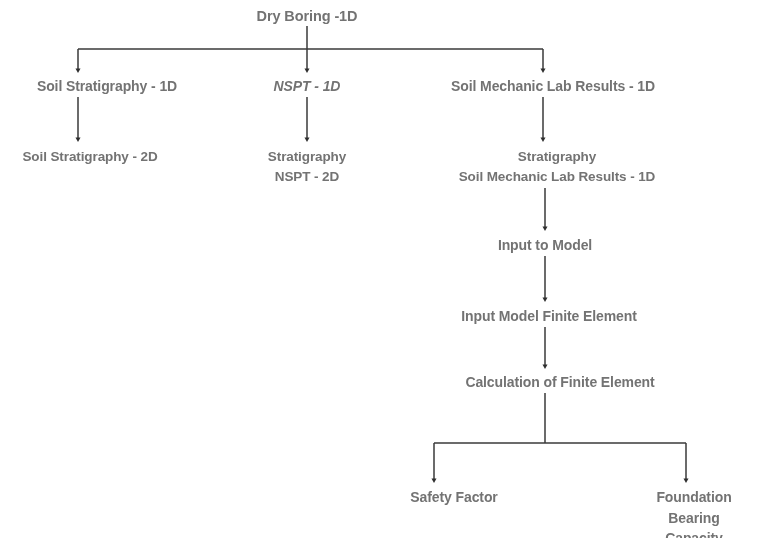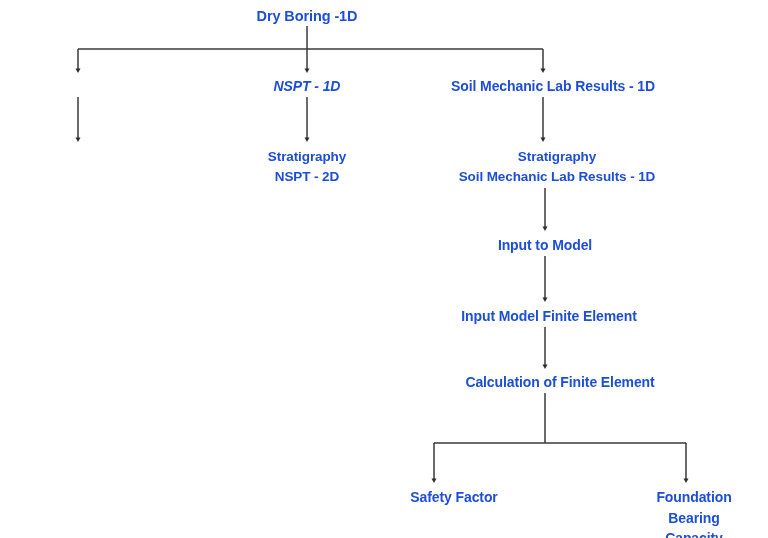--- a/index.html
+++ b/index.html
@@ -23,21 +23,21 @@
     position: absolute;
     left: 0;
     top: 0;
     width: 768px;
     height: 538px;
     pointer-events: none;
   }
   .node {
     position: absolute;
     font-weight: bold;
-    color: #1d4ed8;
+    color: #737373;
     line-height: 1.48;
     text-align: center;
     white-space: pre-line;
     letter-spacing: -0.1px;
     transform: translateX(-50%);
   }
   .n-title   { font-size: 14.5px; }
   .n-lvl2    { font-size: 14px; }
   .n-lvl3    { font-size: 13.5px; }
   .n-chain   { font-size: 14px; }
@@ -75,25 +75,27 @@
 
       <path d="M545,393 L545,443"></path>
       <path d="M434,443 L686,443"></path>
       <path d="M434,443 L434,481" marker-end="url(#arrow)"></path>
       <path d="M686,443 L686,481" marker-end="url(#arrow)"></path>
     </g>
   </svg>
 
   <div class="node n-title" style="left:307px; top:6px;">Dry Boring -1D</div>
 
+  <div class="node n-lvl2" style="left:107px; top:76px;">Soil Stratigraphy - 1D</div>
 
   <div class="node n-lvl2" style="left:307px; top:76px;font-style:italic;">NSPT - 1D</div>
 
   <div class="node n-lvl2" style="left:553px; top:76px;">Soil Mechanic Lab Results - 1D</div>
 
+  <div class="node n-lvl3" style="left:90px; top:147px;">Soil Stratigraphy - 2D</div>
 
   <div class="node n-lvl3" style="left:307px; top:147px;">Stratigraphy
 NSPT - 2D</div>
 
   <div class="node n-lvl3" style="left:557px; top:147px;">Stratigraphy
 Soil Mechanic Lab Results - 1D</div>
 
   <div class="node n-chain" style="left:545px; top:235px;">Input to Model</div>
 
   <div class="node n-chain" style="left:549px; top:306px;">Input Model Finite Element</div>

